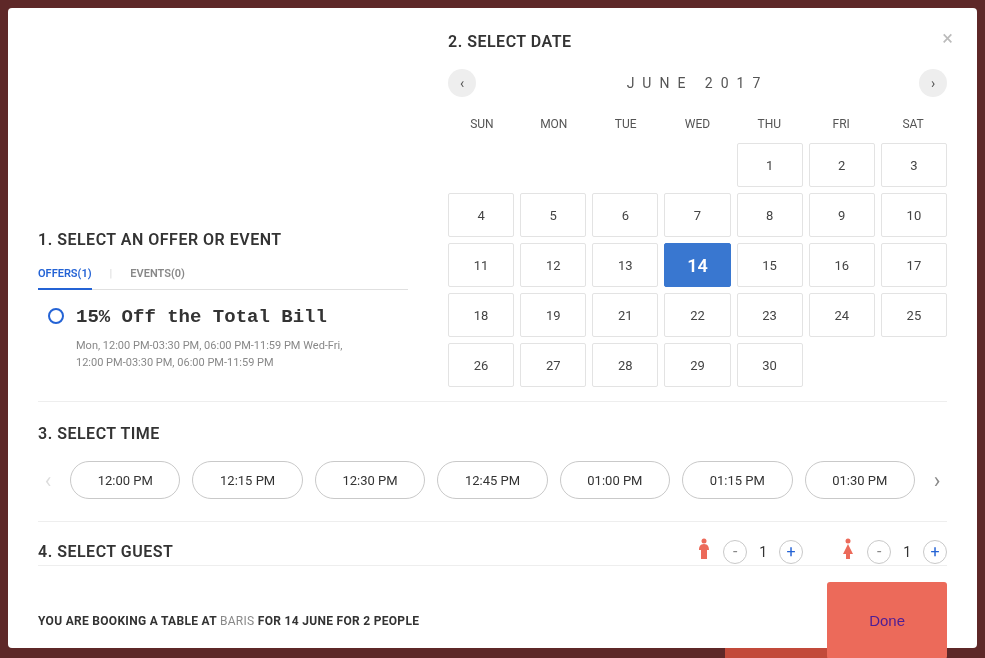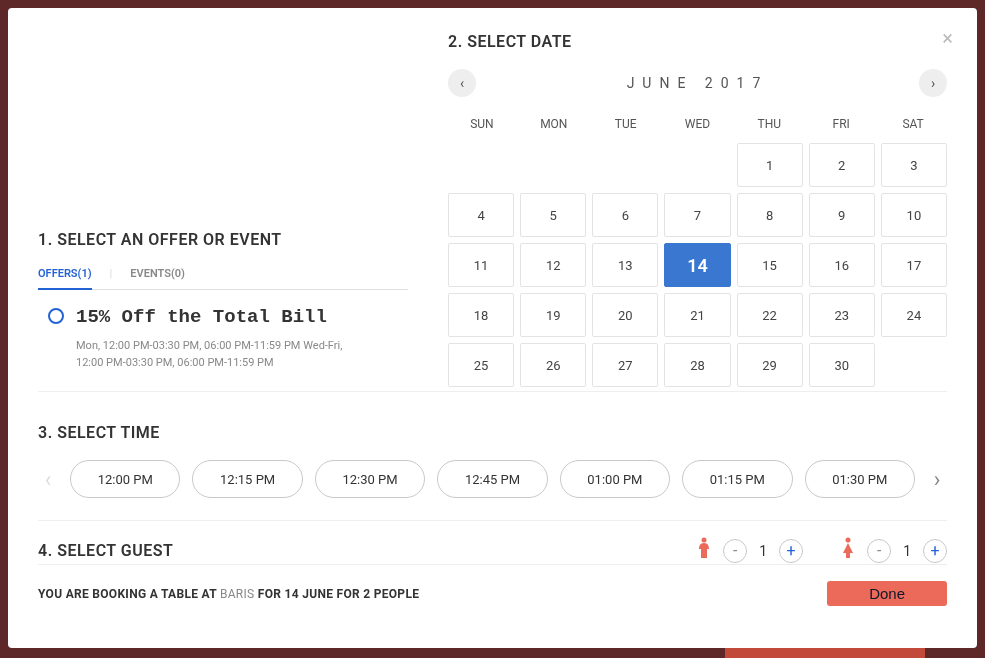--- a/index.html
+++ b/index.html
@@ -35,21 +35,21 @@
 
     .cal-head { display:flex; align-items:center; justify-content:space-between; margin-bottom:20px; margin-top:4px;}
     .nav-btn { width:28px; height:28px; border-radius:50%; background:#eee; display:flex; align-items:center; justify-content:center; color:#555; cursor:pointer; font-size:14px; }
     .month { flex:1; text-align:center; letter-spacing:8px; color:#555; font-size:14px; }
     .dow { display:grid; grid-template-columns:repeat(7,1fr); text-align:center; font-size:12px; color:#555; margin-bottom:12px; gap:4px;}
     .cal { display:grid; grid-template-columns:repeat(7,1fr); gap:6px; }
     .day { height:44px; display:flex; align-items:center; justify-content:center; font-size:13px; color:#444; border:1px solid #e3e3e3; border-radius:2px; cursor:pointer; }
     .day.empty { border:none; cursor:default; color:transparent; }
     .day.selected { background:#3977d0; color:#fff; border-color:#3977d0; font-size:18px; font-weight:600; }
 
-    .sec-time-row { display:flex; align-items:center; justify-content:space-between; border-top:1px solid #eee; padding-top:31px; margin-top:4px;}
+    .sec-time-row { display:flex; align-items:center; justify-content:space-between; border-top:1px solid #eee; padding-top:22px; margin-top:14px;}
     .meal-tabs { display:flex; gap:14px; font-size:11px; color:#888; align-items:center;}
     .meal-tabs .m { cursor:pointer; padding-bottom:8px; border-bottom:2px solid transparent; }
     .meal-tabs .m.active { color:#2463d5; border-bottom-color:#2463d5; }
     .meal-tabs .s { color:#ddd; }
 
     .time-row { display:flex; align-items:center; gap:12px; margin-top:18px; }
     .time-nav { color:#888; font-size:22px; cursor:pointer; width:20px; text-align:center;}
     .time-nav.disabled { color:#ddd; cursor:default; }
     .time-pill { flex:1; height:38px; border:1px solid #c9c9c9; border-radius:22px; display:flex; align-items:center; justify-content:center; font-size:13px; color:#333; cursor:pointer; }
 
@@ -60,21 +60,21 @@
     .gicon.female { color:#ec6a5a; }
     .circle-btn { width:24px; height:24px; border:1px solid #c9c9c9; border-radius:50%; display:flex; align-items:center; justify-content:center; font-size:16px; cursor:pointer; }
     .circle-btn.minus { color:#888;}
     .circle-btn.plus { color:#2463d5;}
     .gval { font-size:14px; color:#333; }
 
     .footer { display:flex; align-items:center; justify-content:space-between; border-top:1px solid #eee; padding-top:16px; }
     .summary { font-size:12px; color:#333; letter-spacing:.3px;}
     .summary b { font-weight:700; }
     .summary .rest { color:#888; font-weight:400;}
-    .done-btn { background:#ec6a5a; color:#0f172a; border:none; border-radius:3px; padding:4px 42px; font-size:15px; cursor:pointer;}
+    .done-btn { background:#ec6a5a; color:#4c1d95; border:none; border-radius:3px; padding:30px 42px; font-size:15px; cursor:pointer;}
   </style>
 </head>
 <body>
 
 <div class="backdrop-bar">RESERVE NOW</div>
 
 <div class="modal">
   <span class="close-x">×</span>
 
   <div class="two-col">
@@ -127,21 +127,20 @@
           <div class="day">10</div>
           <div class="day">11</div>
           <div class="day">12</div>
           <div class="day">13</div>
           <div class="day selected">14</div>
           <div class="day">15</div>
           <div class="day">16</div>
           <div class="day">17</div>
           <div class="day">18</div>
           <div class="day">19</div>
-          <div class="day">20</div>
           <div class="day">21</div>
           <div class="day">22</div>
           <div class="day">23</div>
           <div class="day">24</div>
           <div class="day">25</div>
           <div class="day">26</div>
           <div class="day">27</div>
           <div class="day">28</div>
           <div class="day">29</div>
           <div class="day">30</div>

